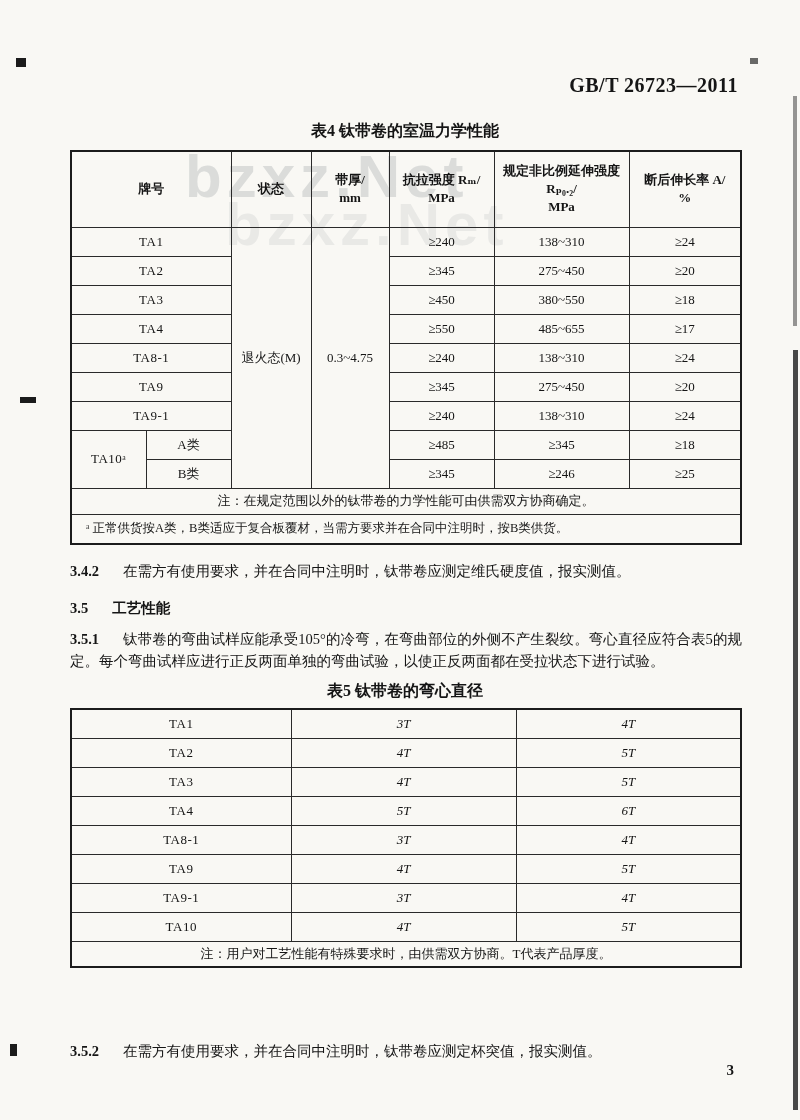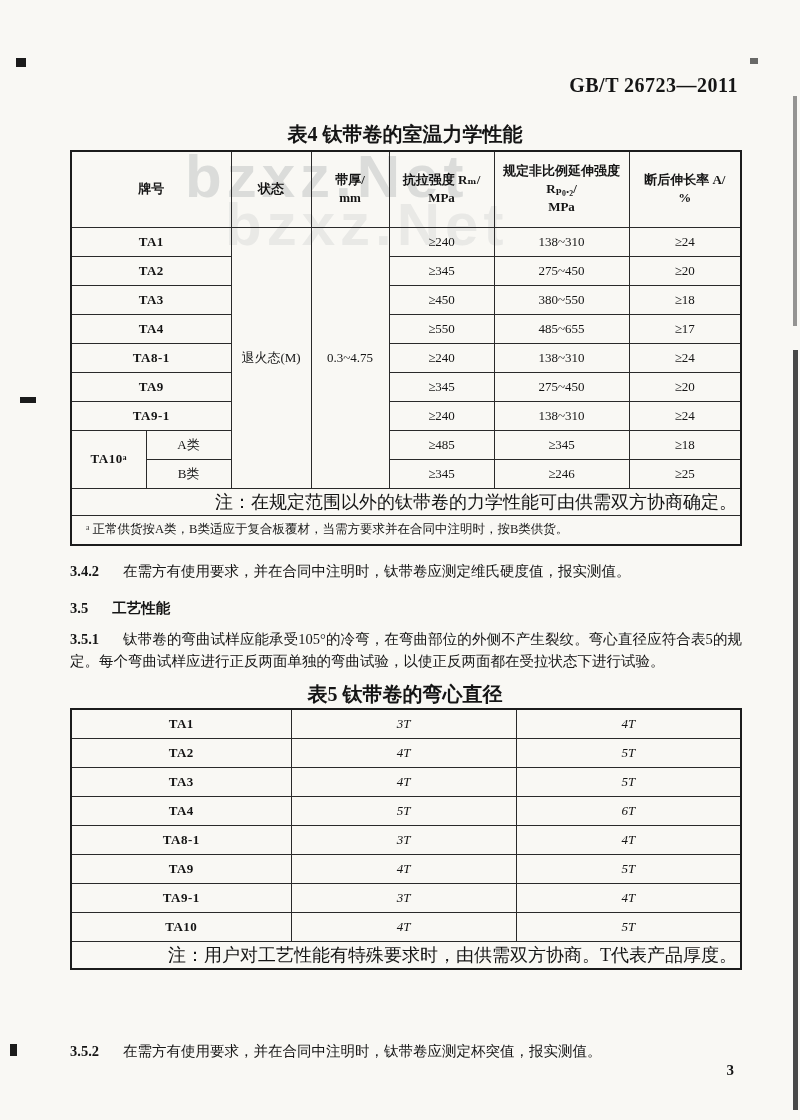--- a/index.html
+++ b/index.html
@@ -1,32 +1,32 @@
 <!DOCTYPE html>
 <html><head>
 <meta charset="utf-8">
 <style>
   *{box-sizing:border-box}
   body{margin:0;background:#d8d8d4;font-family:"Liberation Serif","DejaVu Serif",serif}
   .page{position:relative;width:800px;height:1120px;background:#f9f8f4;overflow:hidden;color:#151515}
   .doc-number{position:absolute;top:74px;right:62px;font-size:20px;font-weight:bold;letter-spacing:.5px}
-  .tbl-title{position:absolute;left:70px;width:670px;text-align:center;font-weight:bold;font-size:20px;z-index:2}
+  .tbl-title{position:absolute;left:70px;width:670px;text-align:center;font-weight:bold;font-size:16px;z-index:2}
   .t4-title{top:121px}
   .t5-title{top:681px}
   table{border-collapse:collapse;table-layout:fixed;background:transparent}
   .doc-table{position:absolute;left:70px;width:670px;border:2px solid #1c1c1c;z-index:1}
   .doc-table td{border:1px solid #2a2a2a;text-align:center;vertical-align:middle;font-size:13px;padding:1px 3px;background:transparent}
   .t4{top:150px}
   .t5{top:708px}
   .t4 .head td{height:76px;font-weight:bold}
   .t4 .row td{height:29px}
   .t5 .head td{height:50px;font-weight:bold}
   .t5 .row td{height:29px}
-  .grade{font-weight:bold;letter-spacing:.5px}
-  .note-row td{height:26px;text-align:right;font-size:18px}
+  .grade{font-weight:normal;letter-spacing:.5px}
+  .note-row td{height:26px;text-align:center;font-size:13px}
   .fn-row td{height:30px;text-align:left;padding-left:14px;font-size:12.5px}
   .ln{display:block;line-height:1.4}
   .val-italic{font-style:italic}
   .para{position:absolute;left:70px;width:672px;font-size:14.5px;line-height:1.55;text-align:justify;z-index:2}
   .para .num{font-weight:bold;margin-right:24px}
   .heading-text{font-weight:bold}
   .page-num{position:absolute;right:66px;top:1062px;font-size:15px;font-weight:bold}
   .watermark{position:absolute;left:185px;top:142px;font-size:60px;font-weight:bold;color:rgba(148,154,160,.30);font-family:"Liberation Sans","DejaVu Sans",sans-serif;letter-spacing:5px;z-index:0;pointer-events:none}
   .watermark.wm2{left:225px;top:190px;color:rgba(148,154,160,.16)}
   .artifact{position:absolute;background:#1b1b1b;z-index:3}

